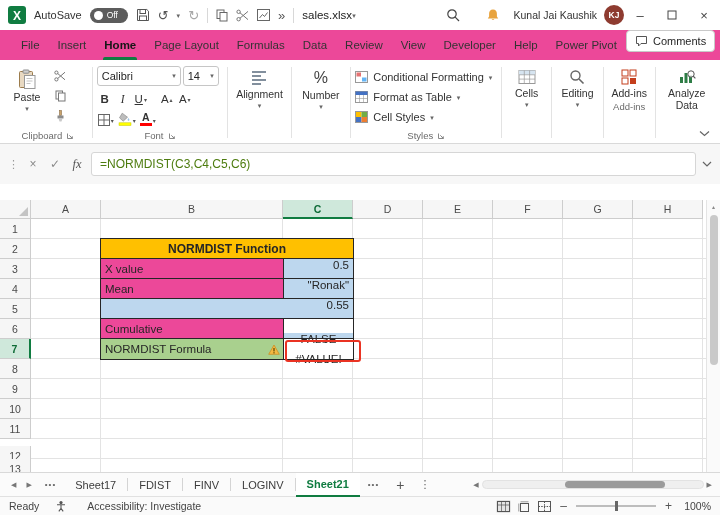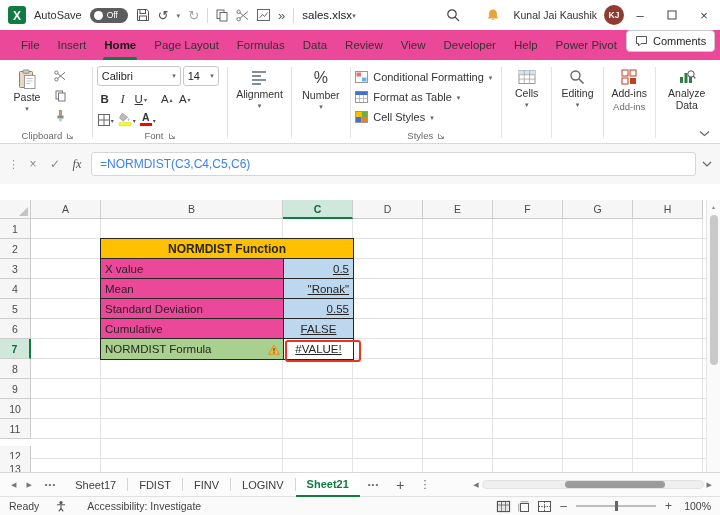--- a/index.html
+++ b/index.html
@@ -55,42 +55,42 @@
   .red { background:#FF0000; }
   .style-row { display:flex; align-items:center; gap:5px; height:18px; font-size:11px; color:#333; cursor:pointer; padding-left:2px; white-space:nowrap; }
   .ribbon-collapse { position:absolute; right:10px; bottom:6px; cursor:pointer; }
 
   
   .formulabar { height:40px; background:#F7F7F7; display:flex; align-items:center; padding:0 8px; gap:6px; }
   .namebox { width:86px; height:24px; background:#fff; border:1px solid #D6D6D6; border-radius:3px; display:flex; align-items:center; justify-content:space-between; padding:0 7px; font-size:11.5px; cursor:pointer; }
   .fb-dots { color:#999; font-size:11px; }
   .fb-btn { width:16px; text-align:center; color:#8A8A8A; font-size:12px; cursor:pointer; }
   .fb-fx { font-family:"Liberation Serif",serif; font-style:italic; color:#555; font-size:12.5px; }
-  .formula-input { flex:1; height:24px; background:#fff; border:1px solid #D6D6D6; border-radius:3px; display:flex; align-items:center; padding:0 8px; font-size:12px; color:#3b82f6; cursor:text; }
+  .formula-input { flex:1; height:24px; background:#fff; border:1px solid #D6D6D6; border-radius:3px; display:flex; align-items:center; padding:0 8px; font-size:12px; color:#4d7c0f; cursor:text; }
   .fb-chevron { cursor:pointer; flex:none; }
   .gapstrip { height:16px; background:#fff; }
 
   
   .grid { position:relative; height:272px; background:#fff; overflow:hidden; }
   .corner { position:absolute; left:0; top:0; width:31px; height:19px; background:#F6F6F6; border-right:1px solid #CDCDCD; border-bottom:1px solid #CDCDCD; cursor:pointer; }
   .corner::after { content:""; position:absolute; right:2px; bottom:2px; border-left:9px solid transparent; border-bottom:9px solid #C4C4C4; }
   .col-h { position:absolute; top:0; height:19px; display:flex; align-items:center; justify-content:center; background:#F6F6F6; border-right:1px solid #CDCDCD; border-bottom:1px solid #CDCDCD; color:#4A4A4A; font-size:10.5px; cursor:pointer; }
   .col-h.sel { background:#CFE8DB; color:#0E6B37; border-bottom:2px solid #107C41; font-weight:700; }
   .row-h { position:absolute; left:0; width:31px; height:20px; display:flex; align-items:center; justify-content:center; background:#F6F6F6; border-right:1px solid #CDCDCD; border-bottom:1px solid #CDCDCD; color:#4A4A4A; font-size:10.5px; cursor:pointer; }
   .row-h.sel { background:#CFE8DB; color:#0E6B37; border-right:2px solid #107C41; font-weight:700; }
   .vline { position:absolute; top:19px; bottom:0; width:1px; background:#E3E3E3; }
   .hlines { position:absolute; left:31px; right:14px; top:19px; bottom:0; background:repeating-linear-gradient(to bottom, transparent 0, transparent 19px, #E3E3E3 19px, #E3E3E3 20px); }
   .xl-table { position:absolute; left:100px; top:38px; width:254px; height:122px; border:1px solid #262626; background:#fff; font-size:11.5px; z-index:3; }
   .t-row { height:20px; display:flex; border-bottom:1px solid #262626; }
   .t-row:last-child { border-bottom:none; }
   .t-title { background:#FFC000; font-weight:700; font-size:12px; align-items:center; justify-content:center; cursor:cell; }
   .t-label { width:183px; border-right:1px solid #262626; background:#ec4899; display:flex; align-items:center; padding-left:4px; cursor:cell; }
   .t-label.t-green { background:#A9D08E; }
-  .t-value { flex:1; background:#BDD7EE; display:flex; align-items:center; justify-content:flex-end; padding-right:4px; cursor:cell;text-decoration:underline; }
-  .t-value.center { justify-content:center; padding-right:0; }
+  .t-value { flex:1; background:#BDD7EE; display:flex; align-items:flex-start; justify-content:flex-end; padding-right:4px; cursor:cell; }
+  .t-value.center { justify-content:center; padding-right:0;margin-top:14px; }
   .t-value.t-white { background:#fff; }
   .warn-icon { margin-left:auto; margin-right:3px; flex:none; cursor:pointer; }
   .error-box { position:absolute; left:285px; top:140px; width:76px; height:22px; border:2px solid #EA3323; border-radius:3px; z-index:5; pointer-events:none; }
   .v-scroll { position:absolute; right:0; top:0; bottom:0; width:14px; background:#FAFAFA; border-left:1px solid #E4E4E4; display:flex; flex-direction:column; align-items:center; padding-top:3px; z-index:4; }
   .vs-arrow { font-size:6px; color:#8A8A8A; }
   .vs-thumb { width:8px; height:150px; background:#C9C9C9; border-radius:4px; margin-top:5px; }
 
   
   .sheetbar { height:24px; background:#FBFBFB; border-top:1px solid #D9D9D9; display:flex; align-items:center; padding:0 6px; position:relative; }
   .nav-arrow { font-size:7px; color:#777; padding:0 5px; cursor:pointer; }
@@ -512,23 +512,20 @@
       </div>
       <div class="t-row">
         <div class="t-label">
             <span>Mean</span>
           </div>
         <div class="t-value">
             <span>"Ronak"</span>
           </div>
       </div>
       <div class="t-row">
-        <div class="t-label">
-            <span>Standard Deviation</span>
-          </div>
         <div class="t-value">
             <span>0.55</span>
           </div>
       </div>
       <div class="t-row">
         <div class="t-label">
             <span>Cumulative</span>
           </div>
         <div class="t-value center">
             <span>FALSE</span>

